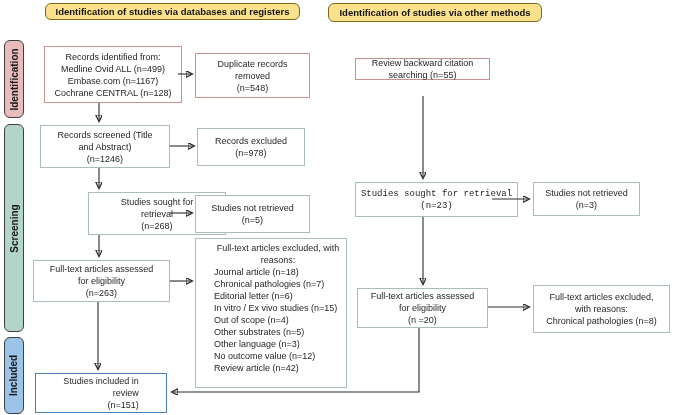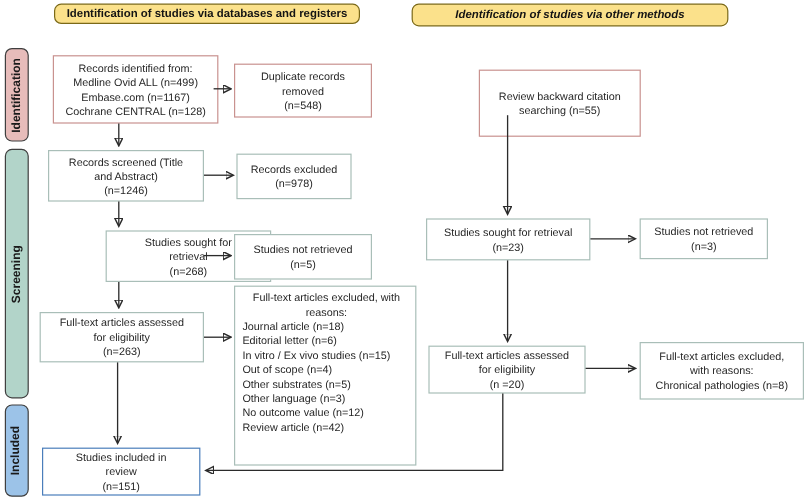--- a/index.html
+++ b/index.html
@@ -17,21 +17,21 @@
   
   .hdr {
     background: #fbe18b;
     border: 1.4px solid #7b6918;
     border-radius: 6px;
     display: flex; align-items: center; justify-content: center;
     font-weight: bold; font-size: 9.5px; color: #141414;
     text-align: center;
   }
   .hdr-db    { left: 45px;  top: 3px; width: 255px; height: 17px; }
-  .hdr-other { left: 343px; top: 3px; width: 264px; height: 19px; font-style: italic; }
+  .hdr-other { left: 328px; top: 3px; width: 214px; height: 19px; }
 
   
   .band {
     border: 1.5px solid #3f3f3f;
     border-radius: 6px;
     display: flex; align-items: center; justify-content: center;
   }
   .band span {
     transform: rotate(-90deg);
     white-space: nowrap;
@@ -45,34 +45,34 @@
   .box {
     background: #ffffff;
     border: 1px solid #a9beb8;
     display: flex; align-items: center; justify-content: center;
     text-align: center;
     font-size: 9px; line-height: 12px;
     padding: 2px 3px;
   }
   .pre { white-space: pre-line; }
   .box-pink { border-color: #c9928f; }
-  .box-blue { border: 1.5px solid #4a7ebb; }
+  .box-blue { border: 1.5px solid #4a7ebb; text-align: right; }
 
   .b-records-identified { left: 44px;  top: 46px;  width: 138px; height: 57px; }
   .b-duplicates         { left: 195px; top: 53px;  width: 115px; height: 45px; }
   .b-screened           { left: 40px;  top: 125px; width: 130px; height: 43px; }
-  .b-rec-excluded       { left: 197px; top: 128px; width: 96px; height: 38px; }
+  .b-rec-excluded       { left: 197px; top: 128px; width: 108px; height: 38px; }
   .b-sought-left        { left: 40px;  top: 192px; width: 138px; height: 43px; margin-left: 48px; }
   .b-notret-left        { left: 195px; top: 195px; width: 115px; height: 38px; }
   .b-assessed-left      { left: 33px;  top: 260px; width: 137px; height: 42px; }
   .b-reasons-left       { left: 195px; top: 238px; width: 152px; height: 150px;
-                          display: block; text-align: left; padding: 3px 4px 2px 6px; }
+                          display: block; text-align: left; padding: 3px 4px 2px 18px; }
   .b-included           { left: 35px;  top: 373px; width: 132px; height: 40px; }
-  .b-backward           { left: 355px; top: 58px;  width: 135px; height: 56px; margin-left: 44px; }
-  .b-sought-right       { left: 355px; top: 182px; width: 137px; height: 35px; }
+  .b-backward           { left: 355px; top: 58px;  width: 135px; height: 22px; }
+  .b-sought-right       { left: 355px; top: 182px; width: 163px; height: 35px; font-family: Liberation Mono, monospace; }
   .b-notret-right       { left: 533px; top: 182px; width: 107px; height: 34px; }
   .b-assessed-right     { left: 357px; top: 288px; width: 131px; height: 40px; }
   .b-excluded-right     { left: 533px; top: 285px; width: 137px; height: 48px; }
 
   .reasons-heading { text-align: center; white-space: pre-line; }
   .reason-item { text-align: left; }
 
   svg.arrows {
     position: absolute; left: 0; top: 0;
     width: 677px; height: 415px;
@@ -134,20 +134,21 @@
   <div class="abs box b-assessed-left">
     <div class="pre">Full-text articles assessed
 for eligibility
 (n=263)</div>
   </div>
 
   <div class="abs box b-reasons-left">
     <div class="reasons-heading">Full-text articles excluded, with
 reasons:</div>
     <div class="reason-item">Journal article (n=18)</div>
+    <div class="reason-item">Chronical pathologies (n=7)</div>
     <div class="reason-item">Editorial letter (n=6)</div>
     <div class="reason-item">In vitro / Ex vivo studies (n=15)</div>
     <div class="reason-item">Out of scope (n=4)</div>
     <div class="reason-item">Other substrates (n=5)</div>
     <div class="reason-item">Other language (n=3)</div>
     <div class="reason-item">No outcome value (n=12)</div>
     <div class="reason-item">Review article (n=42)</div>
   </div>
 
   <div class="abs box box-blue b-included">

